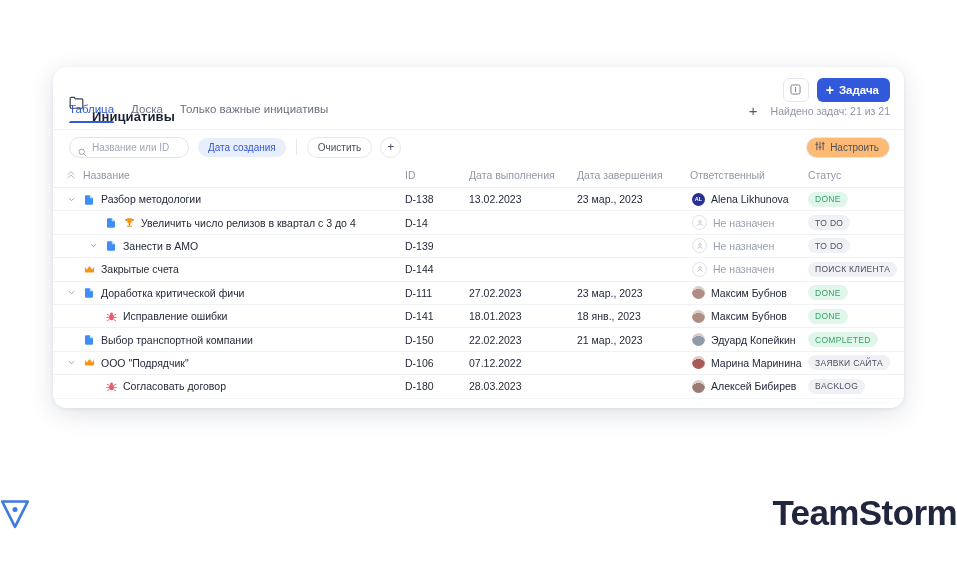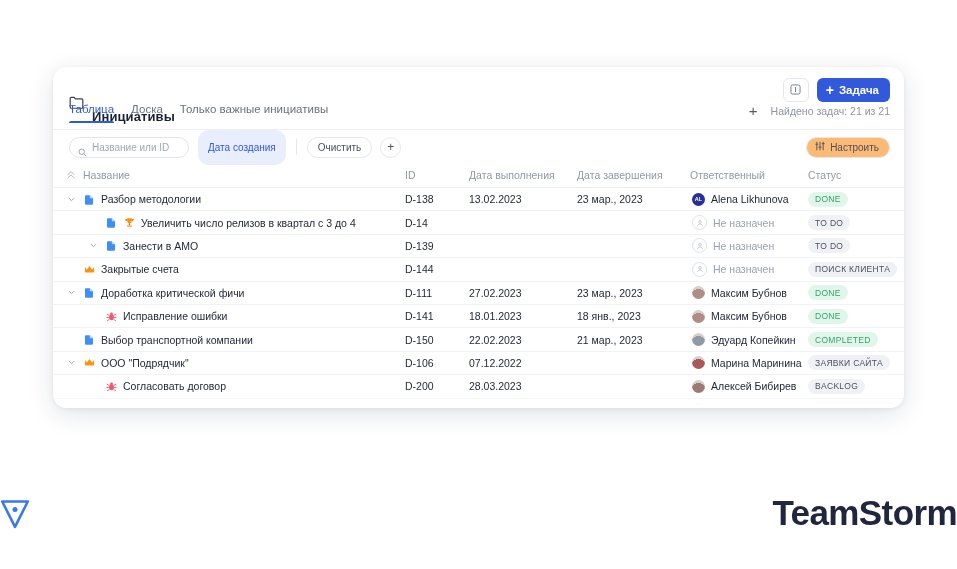--- a/index.html
+++ b/index.html
@@ -183,21 +183,21 @@
     font-family: inherit;
     font-size: 10px;
     color: #3c4257;
     background: transparent;
     width: 82px;
     padding: 0;
   }
   .search-pill input::placeholder { color: #a1a7b6; }
   .chip-blue {
     margin-left: 9px;
-    height: 35px;
+    height: 19px;
     background: #e9eefc;
     color: #3159d9;
     border-radius: 11px;
     font-size: 10px;
     display: flex;
     align-items: center;
     padding: 0 10px;
     cursor: pointer;
     white-space: nowrap;
   }
@@ -737,21 +737,21 @@
                   <ellipse cx="6" cy="6.8" rx="2.6" ry="3.3" fill="#f2566c"></ellipse>
                   <circle cx="6" cy="3" r="1.5" fill="#f2566c"></circle>
                   <g stroke="#f2566c" stroke-width="1" stroke-linecap="round">
                     <path d="M3.2 4.6 1.2 3.6M8.8 4.6l2-1M3 7H.9M9 7h2.1M3.3 9.4 1.5 10.6M8.7 9.4l1.8 1.2"></path>
                   </g>
                 </svg>
               </span>
               <span class="row-label">Согласовать договор</span>
             </span>
           </td>
-          <td class="cell-pad">D-200</td>
+          <td class="cell-pad">D-180</td>
           <td class="cell-pad">28.03.2023</td>
           <td class="cell-pad"></td>
           <td>
             <span class="owner-cell">
               <span class="avatar" style="background:radial-gradient(circle at 50% 78%, #9c7b72 0 58%, #d8cfc8 59% 100%)"></span>
               <span class="owner-name">Алексей Бибирев</span>
             </span>
           </td>
           <td class="cell-pad"><span class="badge">BACKLOG</span></td>
         </tr>

